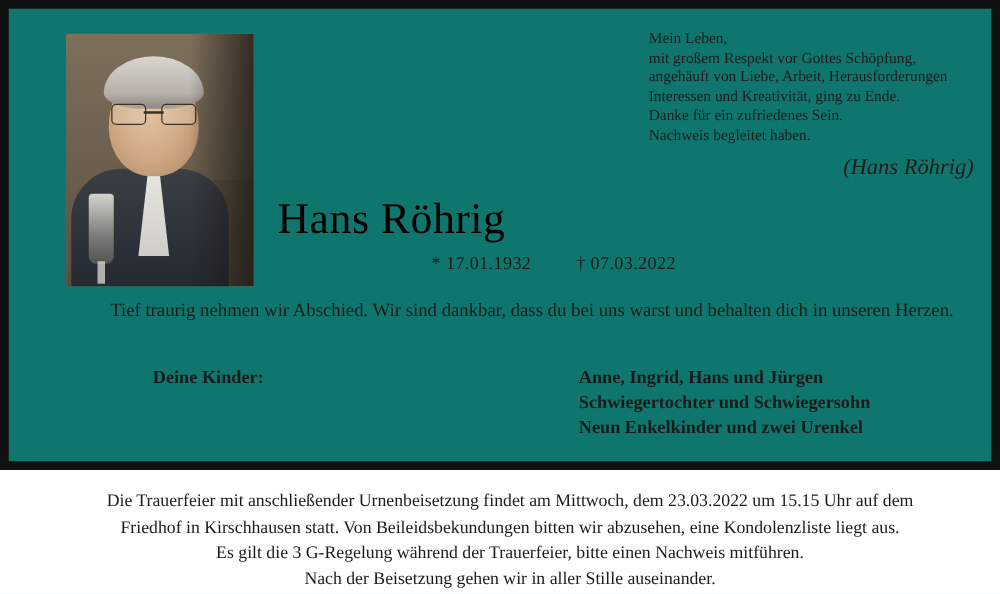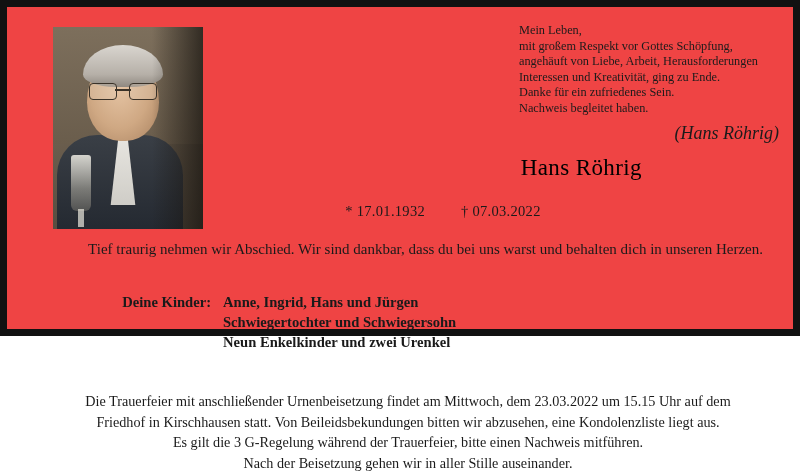--- a/index.html
+++ b/index.html
@@ -10,24 +10,24 @@
   body {
     width: 800px;
     height: 475px;
     font-family: "Liberation Serif", serif;
     color: #1a1a1a;
     overflow: hidden;
   }
   #obituary {
     position: relative;
     width: 800px;
-    height: 336px;
+    height: 376px;
     box-sizing: border-box;
     border: 7px solid #111111;
-    background: #ef4444;
+    background: #0f766e;
   }
   .inner {
     position: absolute;
     inset: 0;
     padding: 0;
   }
 
   
   .photo {
     position: absolute;
@@ -151,22 +151,22 @@
     font-size: 18px;
     padding-right: 8px;
   }
 
   
   .name {
     position: absolute;
     left: 215px;
     top: 148px;
     width: 420px;
-    text-align: right;
-    font-size: 23px;
+    text-align: left;
+    font-size: 35px;
     letter-spacing: 0.4px;
     font-weight: 400;
     color: #000;
   }
   .dates {
     position: absolute;
     left: 226px;
     top: 196px;
     width: 420px;
     text-align: center;
@@ -187,21 +187,21 @@
   .family {
     position: absolute;
     left: 44px;
     top: 285px;
     width: 712px;
     font-size: 14.6px;
     line-height: 20px;
   }
   .family .row {
     display: flex;
-    justify-content: flex-start;
+    justify-content: space-between;
   }
   .family .label {
     font-weight: bold;
     white-space: nowrap;
     text-align: right;
     width: 160px;
     padding-right: 12px;
   }
   .family .value {
     font-weight: bold;

